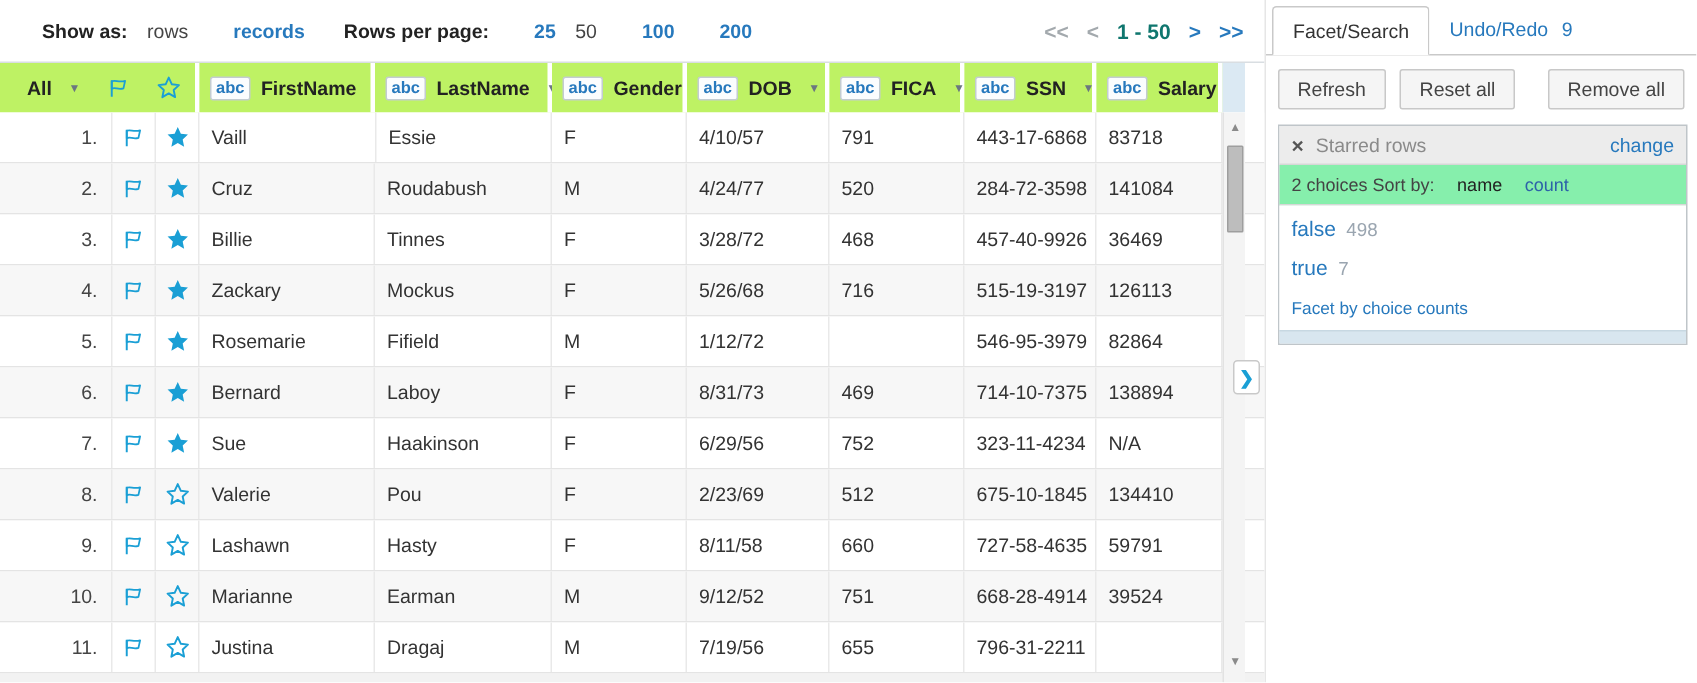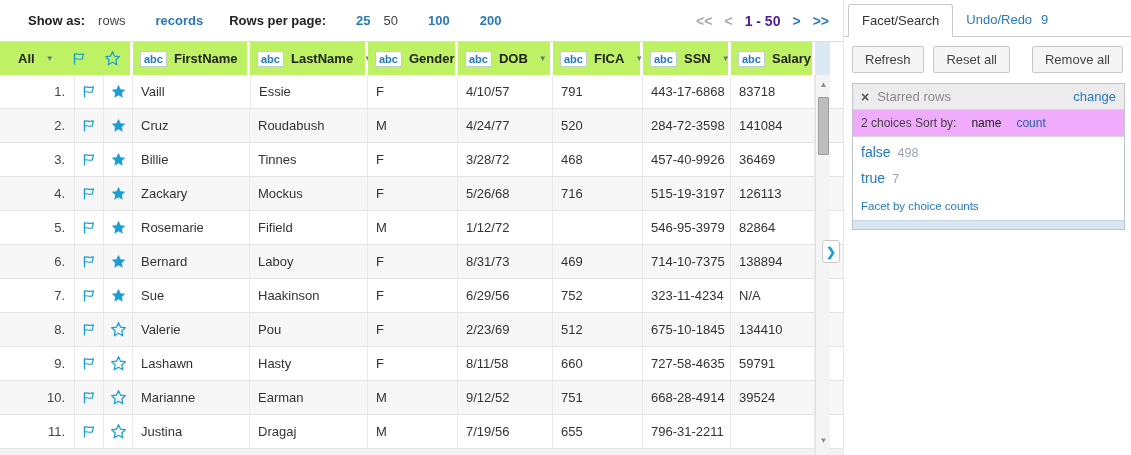--- a/index.html
+++ b/index.html
@@ -12,21 +12,21 @@
   .toolbar { height:42px; display:flex; align-items:center; padding:0 14px 0 28px;
              border-bottom:1px solid #d9dee2; font-size:13px; color:#333; }
   .toolbar .lbl { font-weight:bold; color:#222; }
   .toolbar .opt { margin-left:13px; color:#444; }
   .toolbar .lnk { margin-left:30px; color:#2779bd; font-weight:bold; cursor:pointer; }
   .toolbar .gap { width:26px; }
   .pager { margin-left:auto; display:flex; align-items:center; font-size:14px; font-weight:bold; }
   .pager span { margin-left:12px; }
   .pg-dis { color:#a3a9ad; }
   .pg-lnk { color:#2779bd; cursor:pointer; }
-  .pg-cur { color:#4c1d95; }
+  .pg-cur { color:#0f766e; }
 
   
   .ghead { height:33px; display:flex; font-size:13px; }
   .hcell { background:#bef264; border-right:3px solid #fff; display:flex; align-items:center; }
   .all-block { width:133px; padding-left:18px; }
   .all-block .alllbl { font-weight:bold; color:#222; }
   .caret { font-size:8px; color:#6b7880; margin-left:11px; }
   .hicon { margin-left:17px; display:flex; align-items:center; }
   .colcell { padding-left:7px; }
   .abc { font-size:11px; font-weight:bold; color:#2779bd; background:#fbfdfe; border:1px solid #c3ccd1;
@@ -72,21 +72,21 @@
          border:1px solid #c8c8c8; border-radius:2px; padding:5px 12px; cursor:pointer; }
   .btn + .btn { margin-left:22px; }
   .pspacer { flex:1; }
 
   .facetbox { margin:4px 6px 0 8px; border:1px solid #bfc5c9; }
   .fhead { background:#ececec; border-bottom:1px solid #d7d7d7; display:flex; align-items:center;
            padding:5px 8px; font-size:13px; }
   .fclose { color:#555; font-weight:bold; font-size:14px; cursor:pointer; margin-right:8px; line-height:1; }
   .ftitle { color:#8a8a8a; }
   .fchange { margin-left:auto; color:#2779bd; cursor:pointer; }
-  .fsort { background:#f0abfc; border-bottom:1px solid #d7d7d7; padding:6px 8px; font-size:12px; color:#444;
+  .fsort { background:#86efac; border-bottom:1px solid #d7d7d7; padding:6px 8px; font-size:12px; color:#444;
            display:flex; align-items:center; }
   .fsort .so { margin-left:15px; cursor:pointer; }
   .so-active { color:#222; }
   .so-link { color:#2d62a8; }
   .fchoices { background:#fff; padding:7px 8px 2px 8px; }
   .fchoice { display:flex; align-items:baseline; margin-bottom:10px; font-size:14px; }
   .fval { color:#2779bd; cursor:pointer; }
   .fcount { color:#9aa5b0; font-size:12.5px; margin-left:7px; }
   .ffooter { background:#fff; padding:2px 8px 8px 8px; font-size:11.5px; color:#2779bd; cursor:pointer; }
   .fstrip { height:9px; background:#d8e6ef; border-top:1px solid #c7d8e2; cursor:row-resize; }

